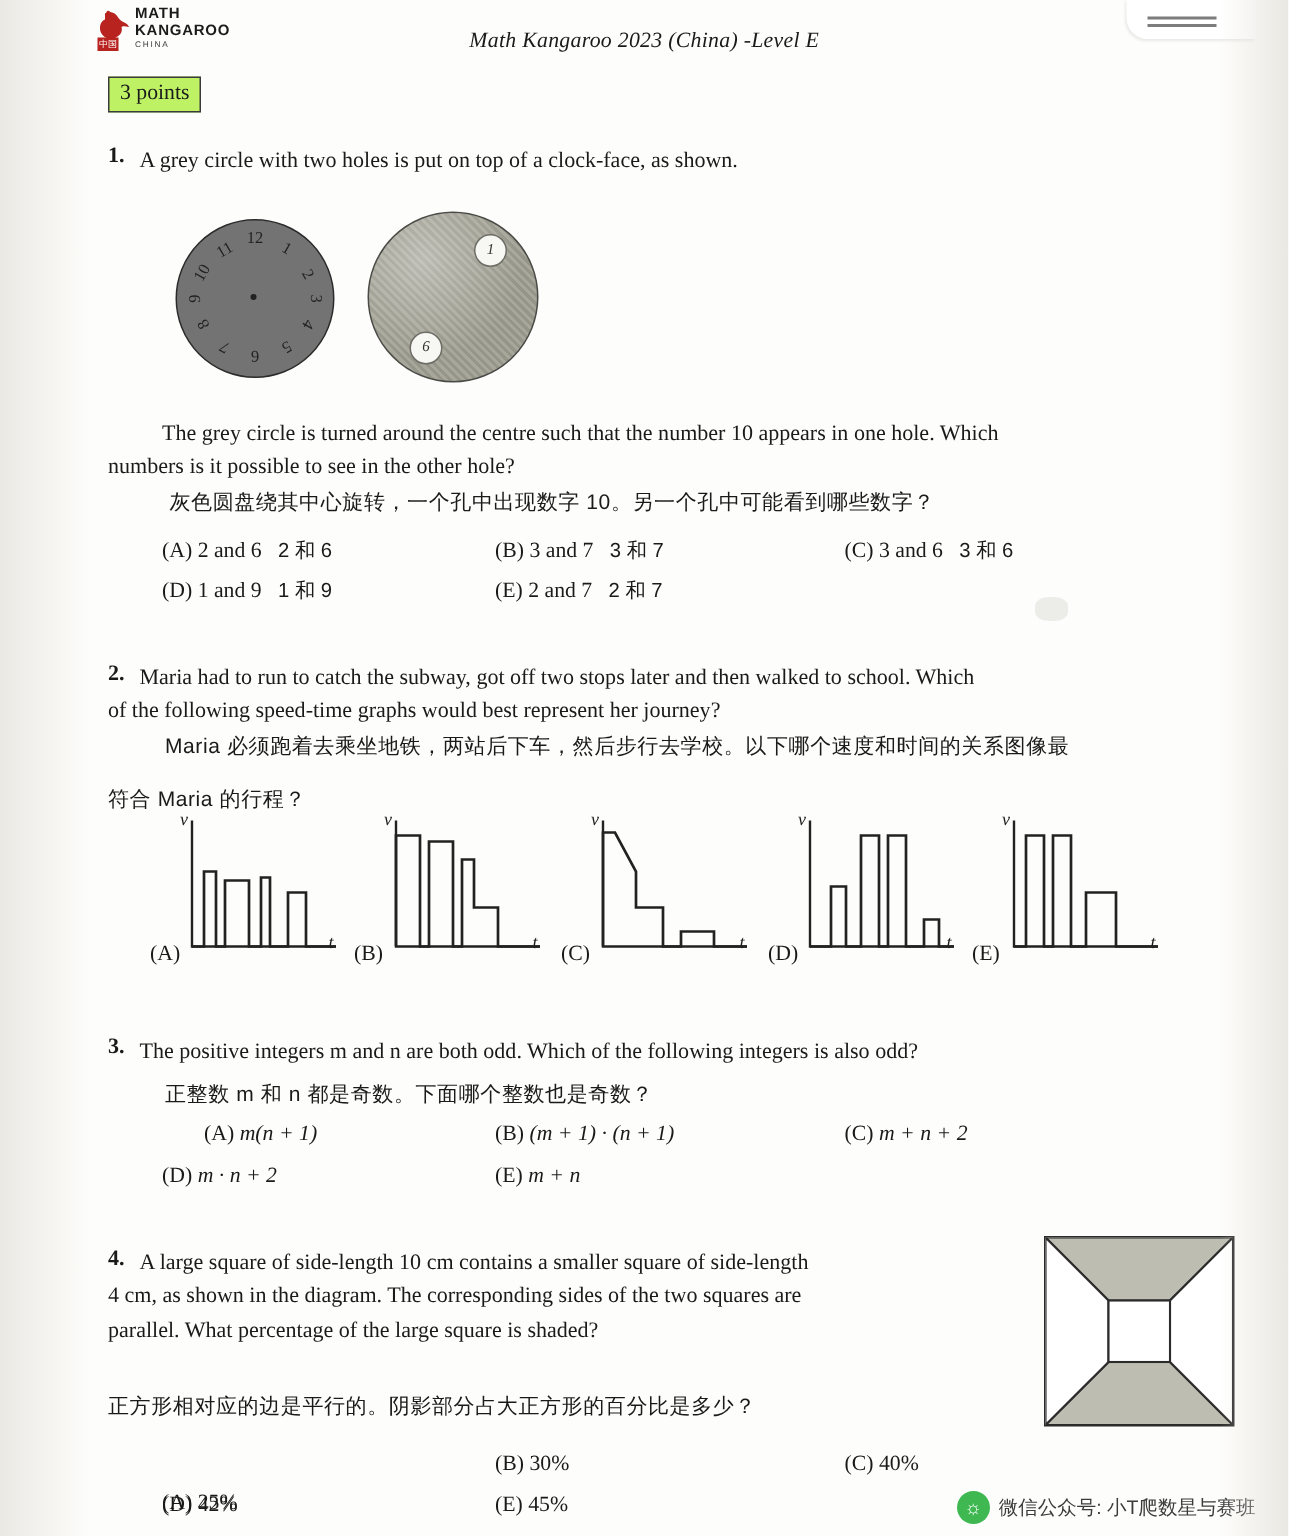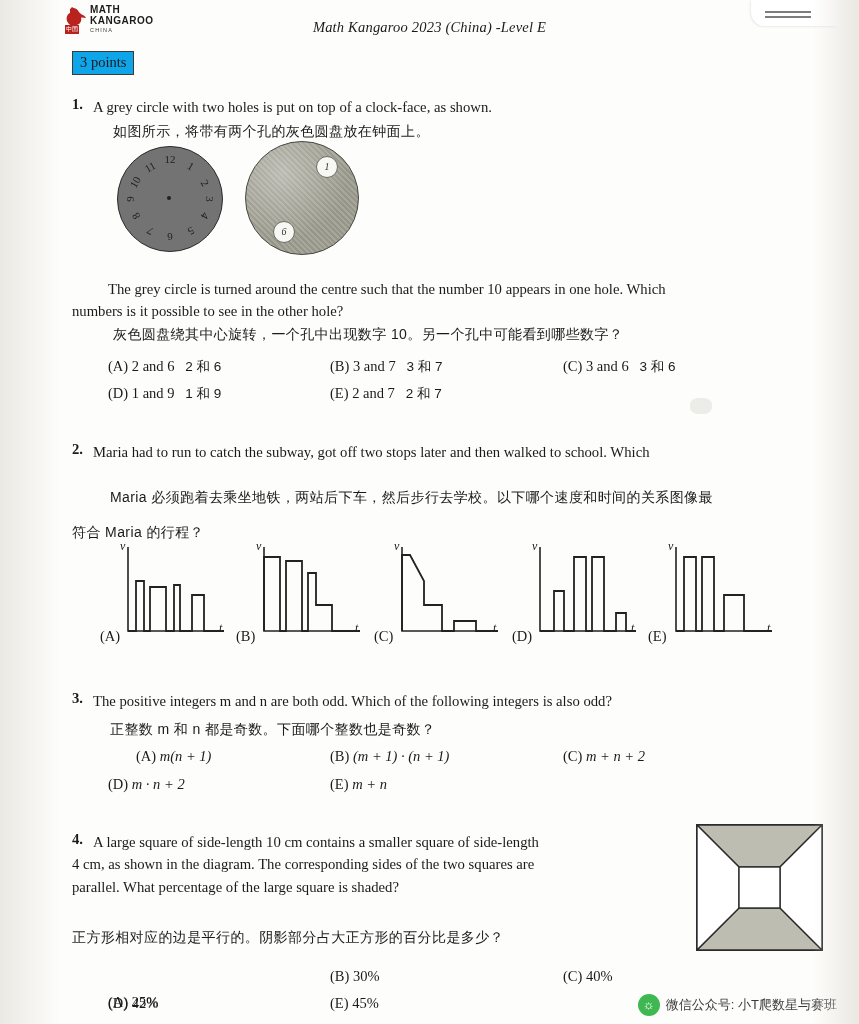--- a/index.html
+++ b/index.html
@@ -100,21 +100,21 @@
   }
   .top-right-mark span.second { top: 16px; }
 
   
   .points-box {
     position: absolute;
     left: 72px; top: 51px;
     border: 1px solid #3b3b3b;
     padding: 2px 7px 3px 7px;
     font-size: 14.5px;
-    background: #0ea5e9;
+    background: #bef264;
   }
 
   
   .q {
     position: absolute;
     font-size: 14.7px;
     line-height: 22px;
   }
   .qnum {
     position: absolute;
@@ -273,21 +273,20 @@
 
   <div class="top-right-mark">
     <span></span>
     <span class="second"></span>
   </div>
 
   <div class="points-box">3 points</div>
 
   <div class="qnum" style="left:72px; top:96px;">1.</div>
   <div class="q" style="left:93px; top:96px;">A grey circle with two holes is put on top of a clock-face, as shown.</div>
-  <div class="cn" style="left:113px; top:120px;">如图所示，将带有两个孔的灰色圆盘放在钟面上。</div>
 
   <div class="clock">
     <div class="ctr"></div>
     <div class="num" style="left:45px;  top:6px;   transform:rotate(0deg);">12</div>
     <div class="num" style="left:66px;  top:13px;  transform:rotate(30deg);">1</div>
     <div class="num" style="left:80px;  top:30px;  transform:rotate(60deg);">2</div>
     <div class="num" style="left:85px;  top:46px;  transform:rotate(90deg);">3</div>
     <div class="num" style="left:80px;  top:63px;  transform:rotate(120deg);">4</div>
     <div class="num" style="left:66px;  top:78px;  transform:rotate(150deg);">5</div>
     <div class="num" style="left:45px;  top:84px;  transform:rotate(180deg);">6</div>
@@ -330,20 +329,21 @@
   <div class="opt" style="left:330px; top:385px;">
     <span class="lbl">(E)</span>
     <span>2 and 7</span>
     &nbsp;&nbsp;<span class="cnpart">2 和 7</span>
   </div>
 
   <div class="smudge1"></div>
 
   <div class="qnum" style="left:72px; top:441px;">2.</div>
   <div class="q" style="left:93px; top:441px;">Maria had to run to catch the subway, got off two stops later and then walked to school. Which</div>
+  <div class="q" style="left:72px; top:463px;">of the following speed-time graphs would best represent her journey?</div>
   <div class="cn" style="left:110px; top:486px;">Maria 必须跑着去乘坐地铁，两站后下车，然后步行去学校。以下哪个速度和时间的关系图像最</div>
   <div class="cn" style="left:72px;  top:510px;margin-top:11px;">符合 Maria 的行程？</div>
 
   <div class="graphset">
 
     <div class="gwrap" style="left:0px;">
       <div class="glabel">(A)</div>
       <div class="vlab" style="left:20px; top:-4px;">v</div>
       <div class="tlab" style="left:119px; top:78px;">t</div>
       <svg class="axes" width="106" height="100">

